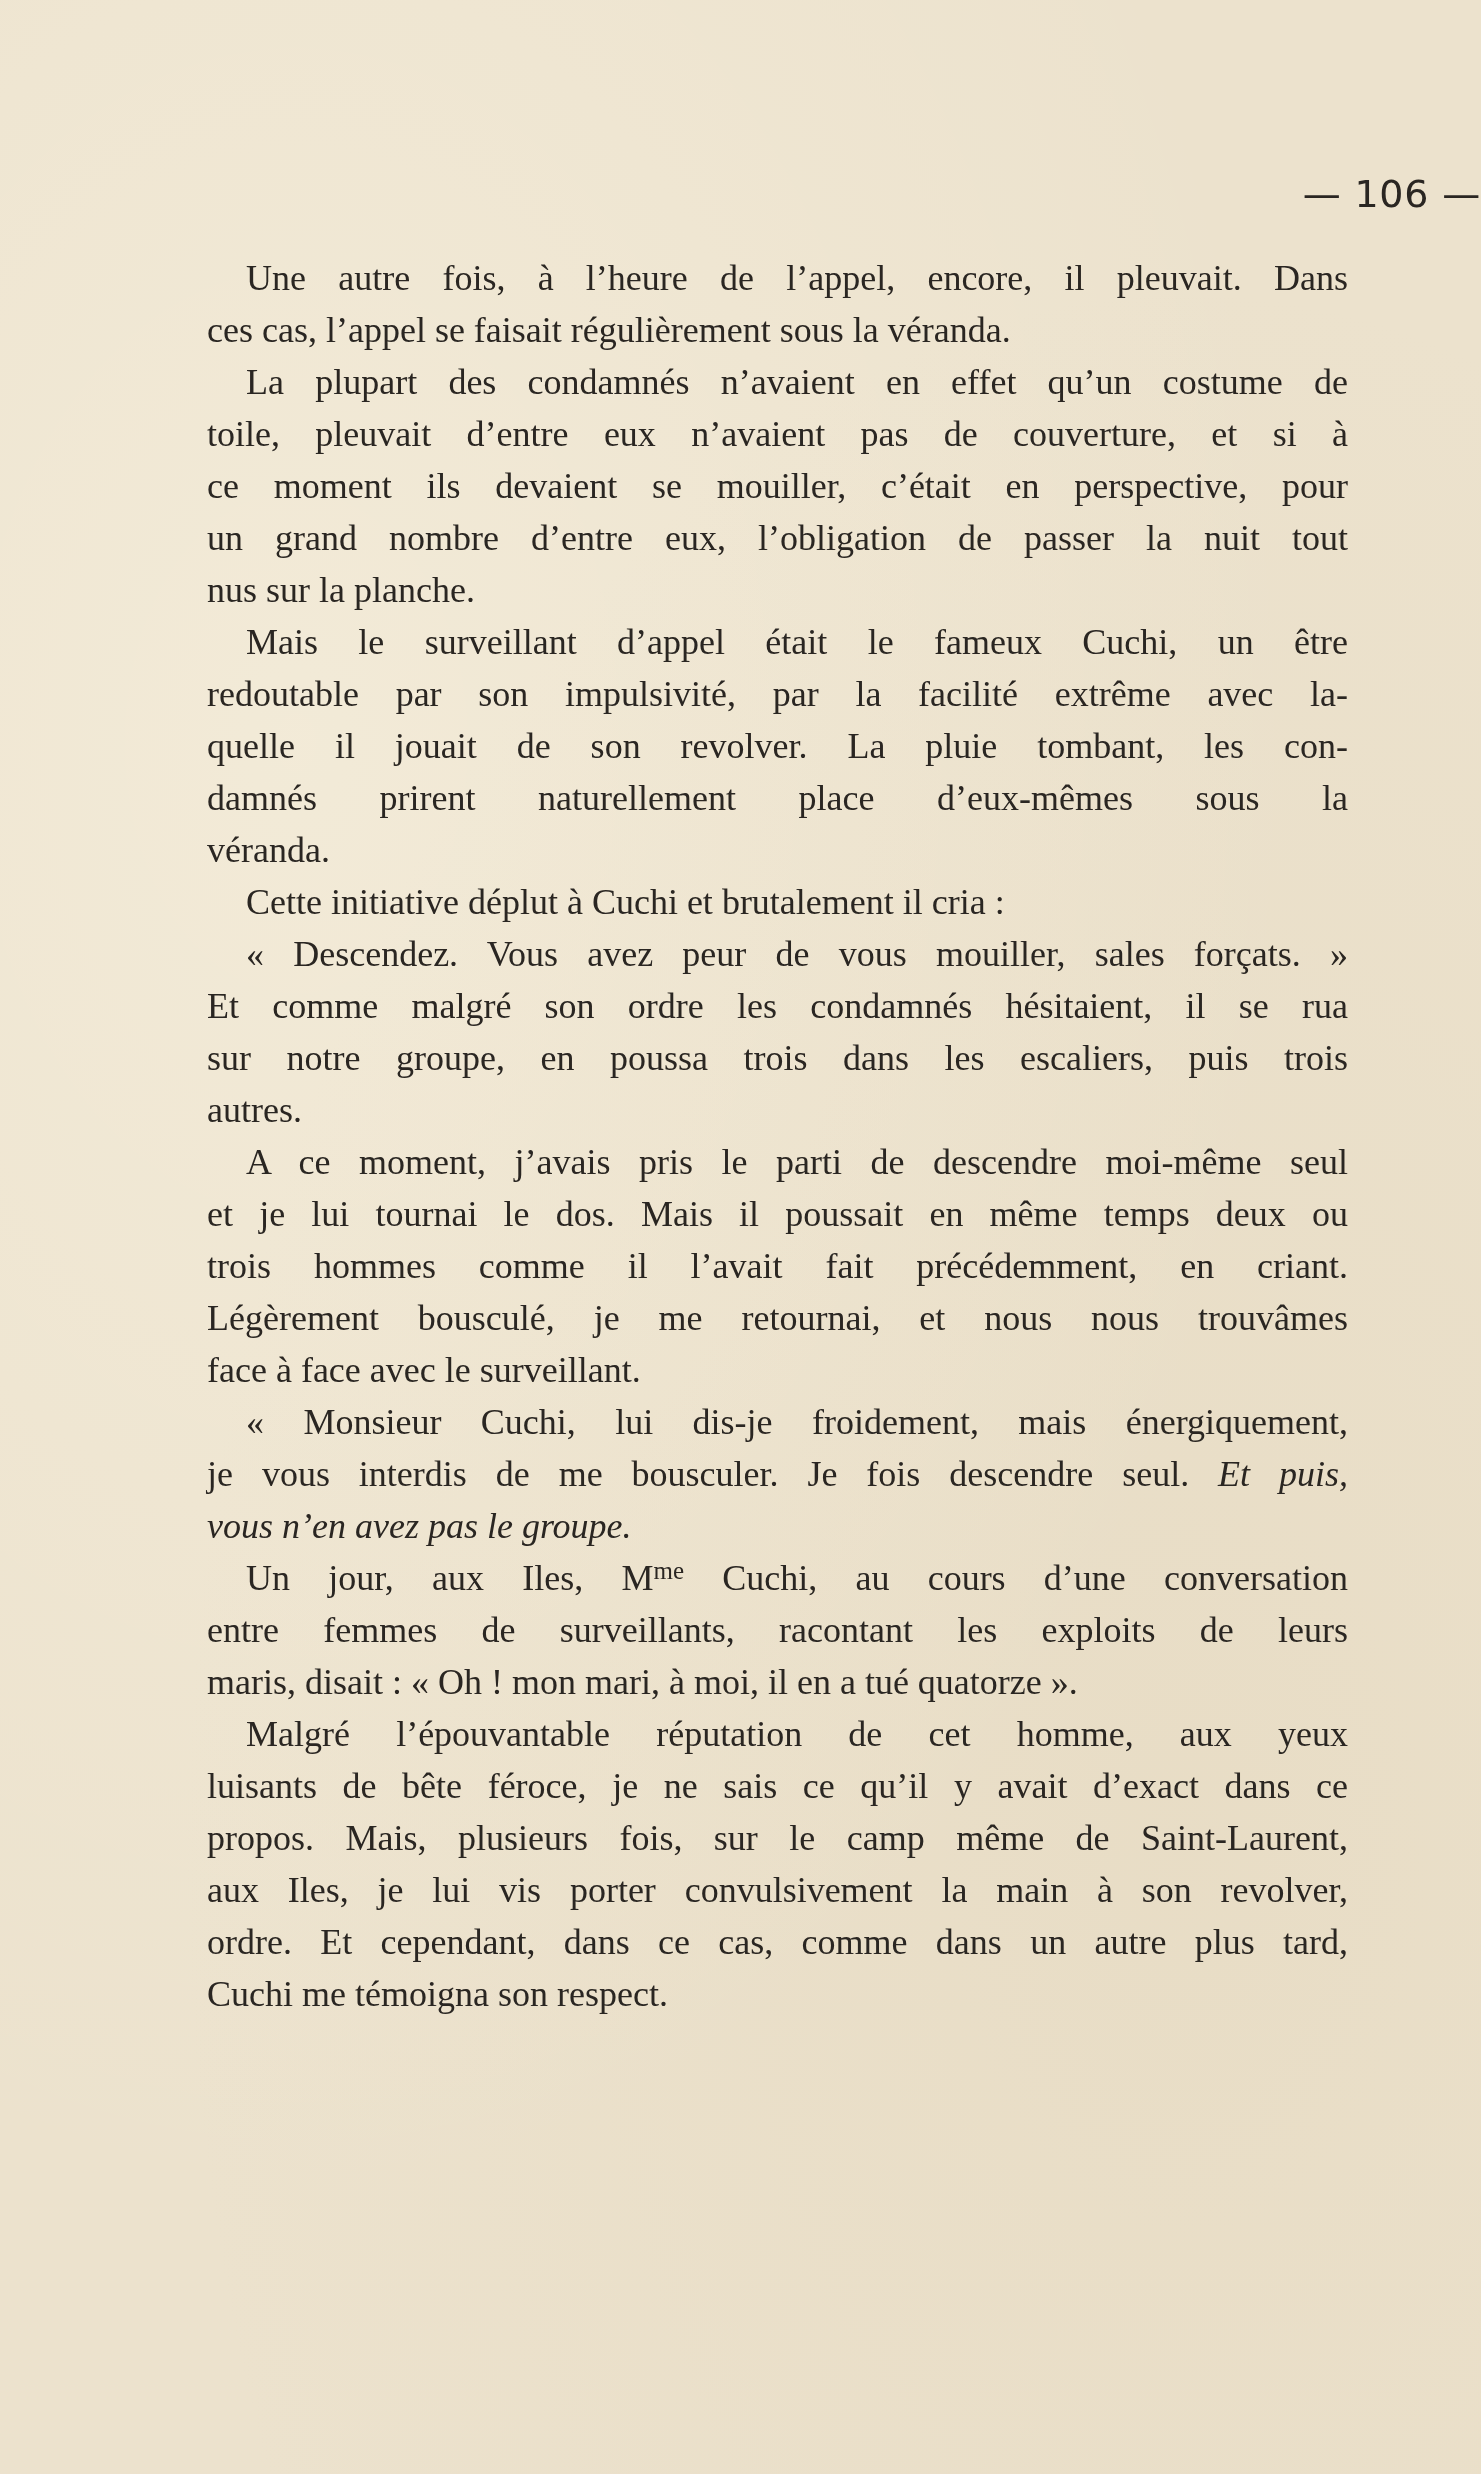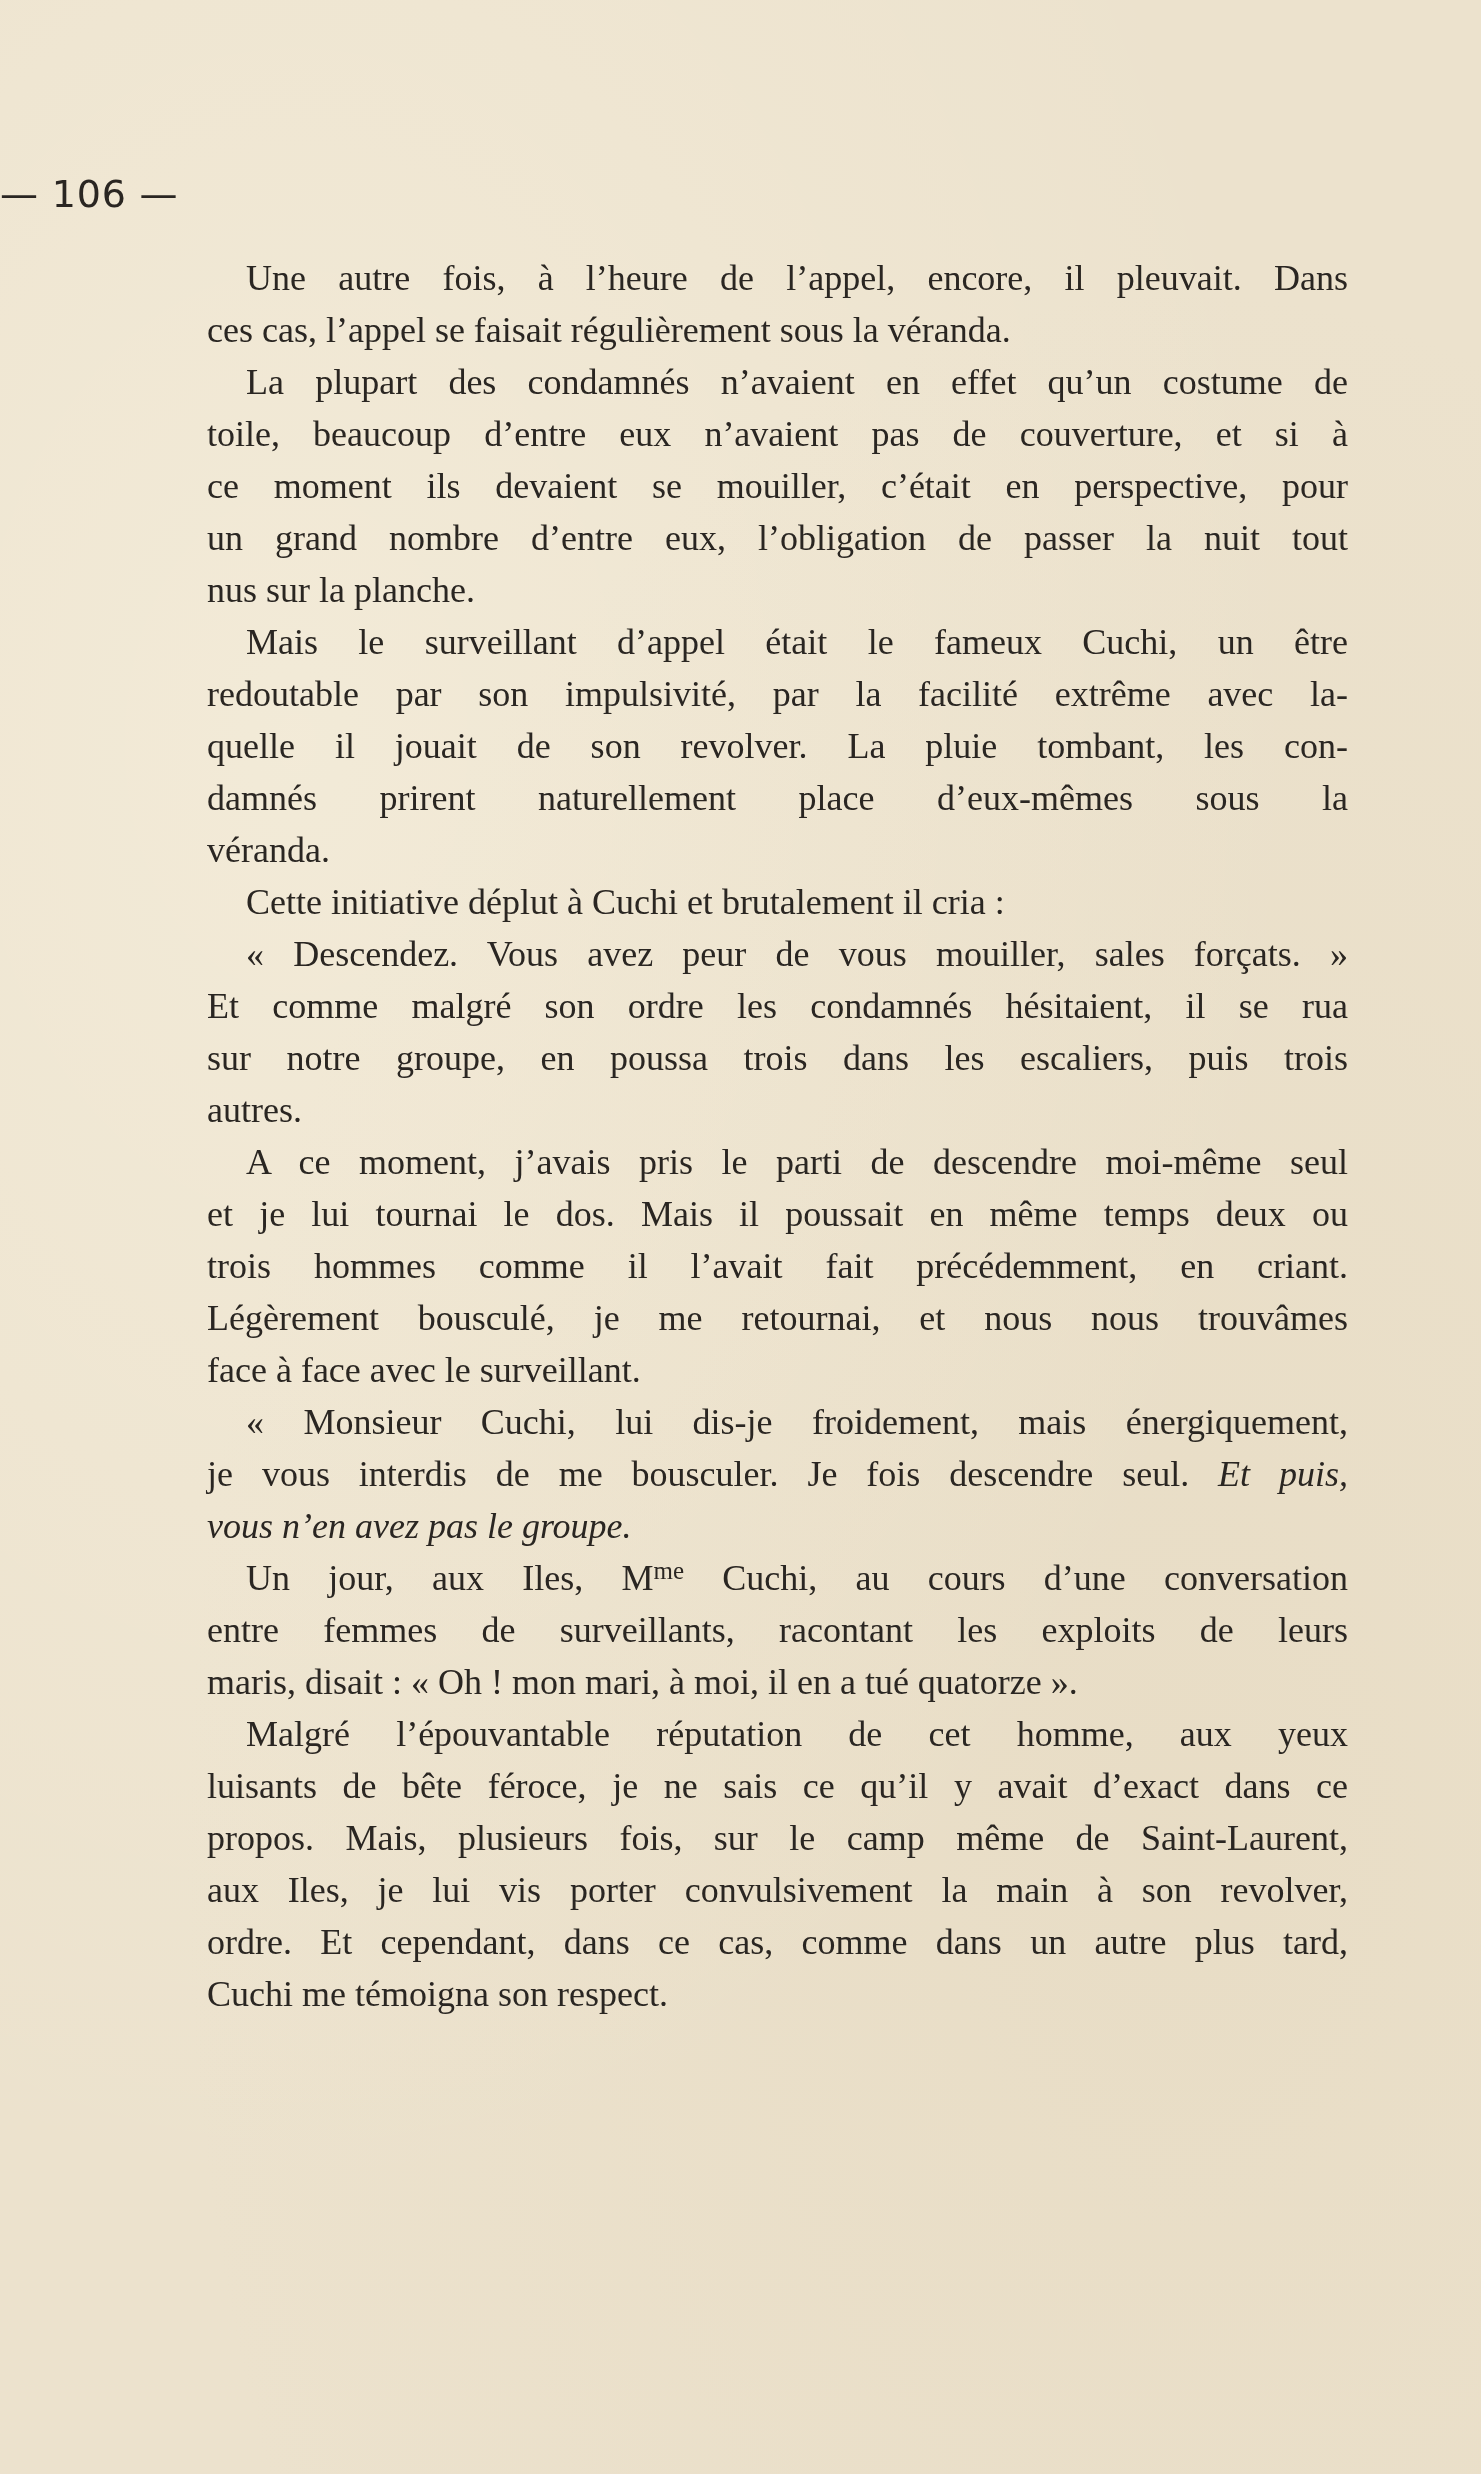--- a/index.html
+++ b/index.html
@@ -20,21 +20,21 @@
       background:
         radial-gradient(ellipse at 20% 30%, rgba(255,250,235,0.35), rgba(0,0,0,0) 60%),
         radial-gradient(ellipse at 80% 75%, rgba(220,205,175,0.25), rgba(0,0,0,0) 60%),
         #ece2cd;
     }
     .page-number {
       position: absolute;
       top: 172px;
       left: 0;
       width: 1481px;
-      text-align: left;
+      text-align: right;
       font-family: "DejaVu Sans", sans-serif;
       font-size: 38px;
       color: #2a2622;
       letter-spacing: 0.8px;
     }
     .body-text {
       position: absolute;
       left: 207px;
       top: 252px;
       width: 1141px;
@@ -71,21 +71,21 @@
 <div class="paper"></div>
 
 <div class="page-number">— 106 —</div>
 
 <div class="body-text">
 
   <div class="line indent">Une autre fois, à l’heure de l’appel, encore, il pleuvait. Dans</div>
   <div class="line last">ces cas, l’appel se faisait régulièrement sous la véranda.</div>
 
   <div class="line indent">La plupart des condamnés n’avaient en effet qu’un costume de</div>
-  <div class="line">toile, beaucoup d’entre eux n’avaient pas de couverture, et si à</div>
+  <div class="line">toile, pleuvait d’entre eux n’avaient pas de couverture, et si à</div>
   <div class="line">ce moment ils devaient se mouiller, c’était en perspective, pour</div>
   <div class="line">un grand nombre d’entre eux, l’obligation de passer la nuit tout</div>
   <div class="line last">nus sur la planche.</div>
 
   <div class="line indent">Mais le surveillant d’appel était le fameux Cuchi, un être</div>
   <div class="line">redoutable par son impulsivité, par la facilité extrême avec la-</div>
   <div class="line">quelle il jouait de son revolver. La pluie tombant, les con-</div>
   <div class="line">damnés prirent naturellement place d’eux-mêmes sous la</div>
   <div class="line last">véranda.</div>
 

